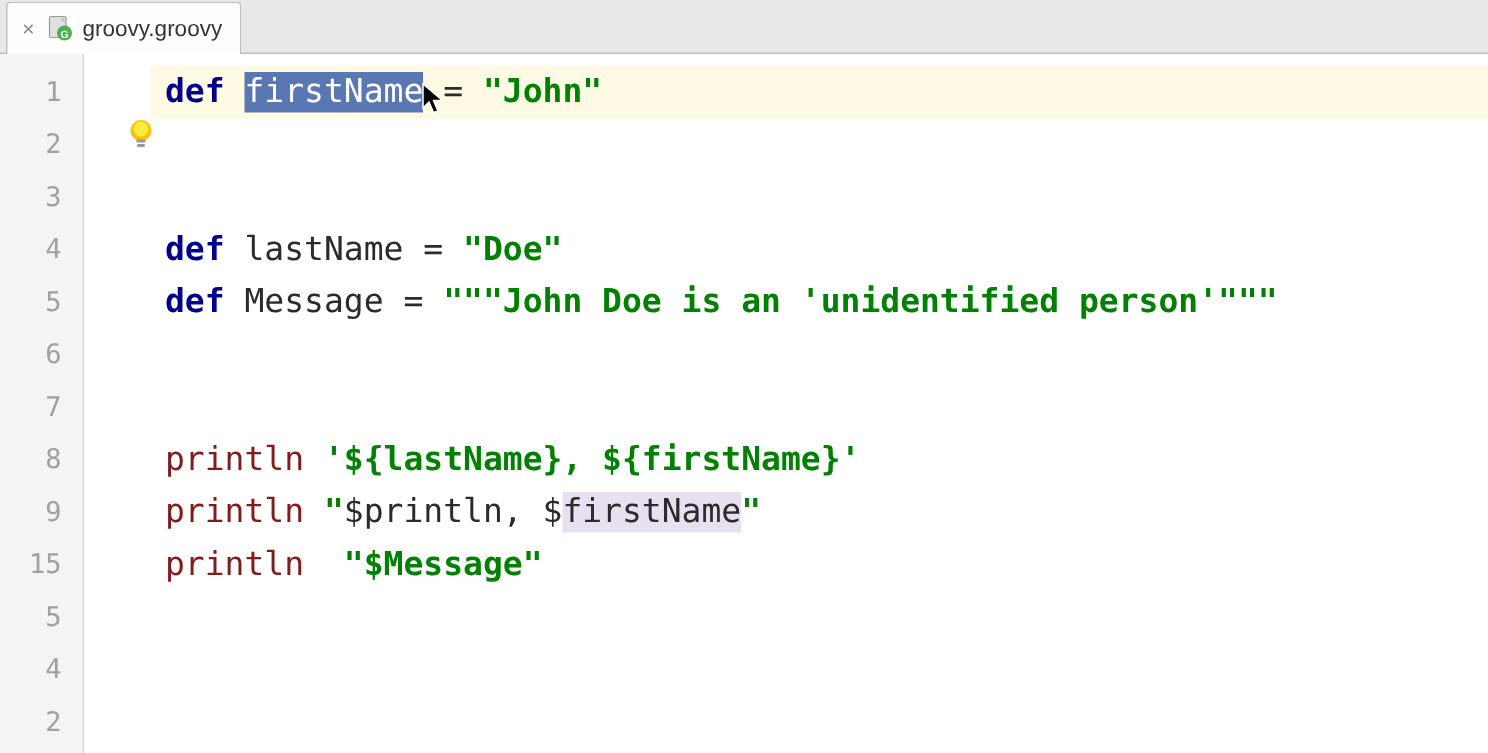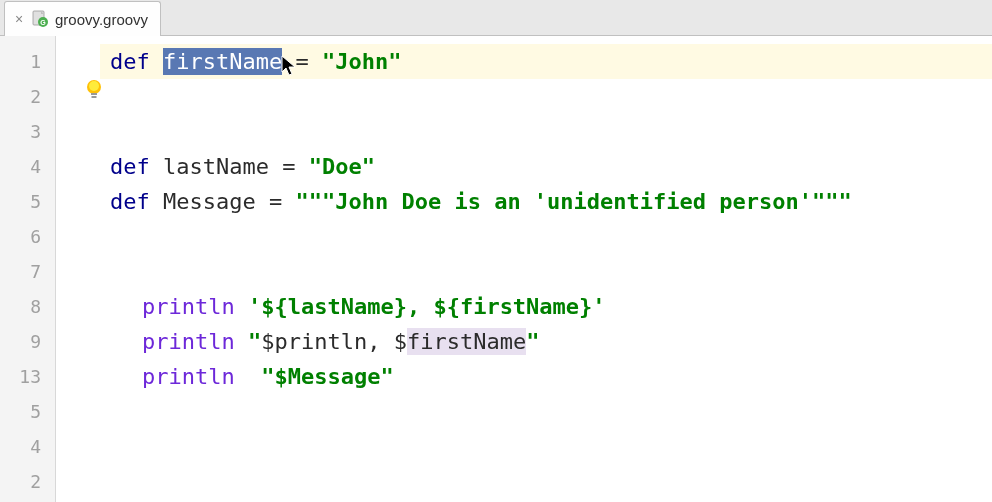--- a/index.html
+++ b/index.html
@@ -92,24 +92,24 @@
   .code-line {
     height: 35px;
     line-height: 35px;
     white-space: pre;
     padding-left: 10px;
     color: #2b2b2b;
   }
   .code-line.highlight {
     background: #fffae3;
   }
-  .kw { color: #00008b; font-weight: 400; }
+  .kw { color: #00008b; font-weight: 700; }
   .ident { color: #2b2b2b; }
   .str { color: #008000; font-weight: 600; }
-  .func { color: #6d28d9; margin-left: 32px; }
+  .func { color: #7f1d1d; }
   .selected {
     background: #5978b3;
     color: #ffffff;
     padding: 1px 0;
   }
   .usage {
     background: #e8e0f0;
     padding: 1px 0;
   }
   .cursor-img {
@@ -144,21 +144,21 @@
   <div class="gutter">
     <div class="gutter-line">1</div>
     <div class="gutter-line">2</div>
     <div class="gutter-line">3</div>
     <div class="gutter-line">4</div>
     <div class="gutter-line">5</div>
     <div class="gutter-line">6</div>
     <div class="gutter-line">7</div>
     <div class="gutter-line">8</div>
     <div class="gutter-line">9</div>
-    <div class="gutter-line">13</div>
+    <div class="gutter-line">15</div>
     <div class="gutter-line">5</div>
     <div class="gutter-line">4</div>
     <div class="gutter-line">2</div>
   </div>
 
   <div class="margin">
     <span class="bulb-icon">
       <svg viewBox="0 0 20 22">
         <ellipse cx="10" cy="8" rx="7" ry="7" fill="#ffc107"></ellipse>
         <ellipse cx="10" cy="7" rx="5" ry="5" fill="#ffeb3b"></ellipse>

